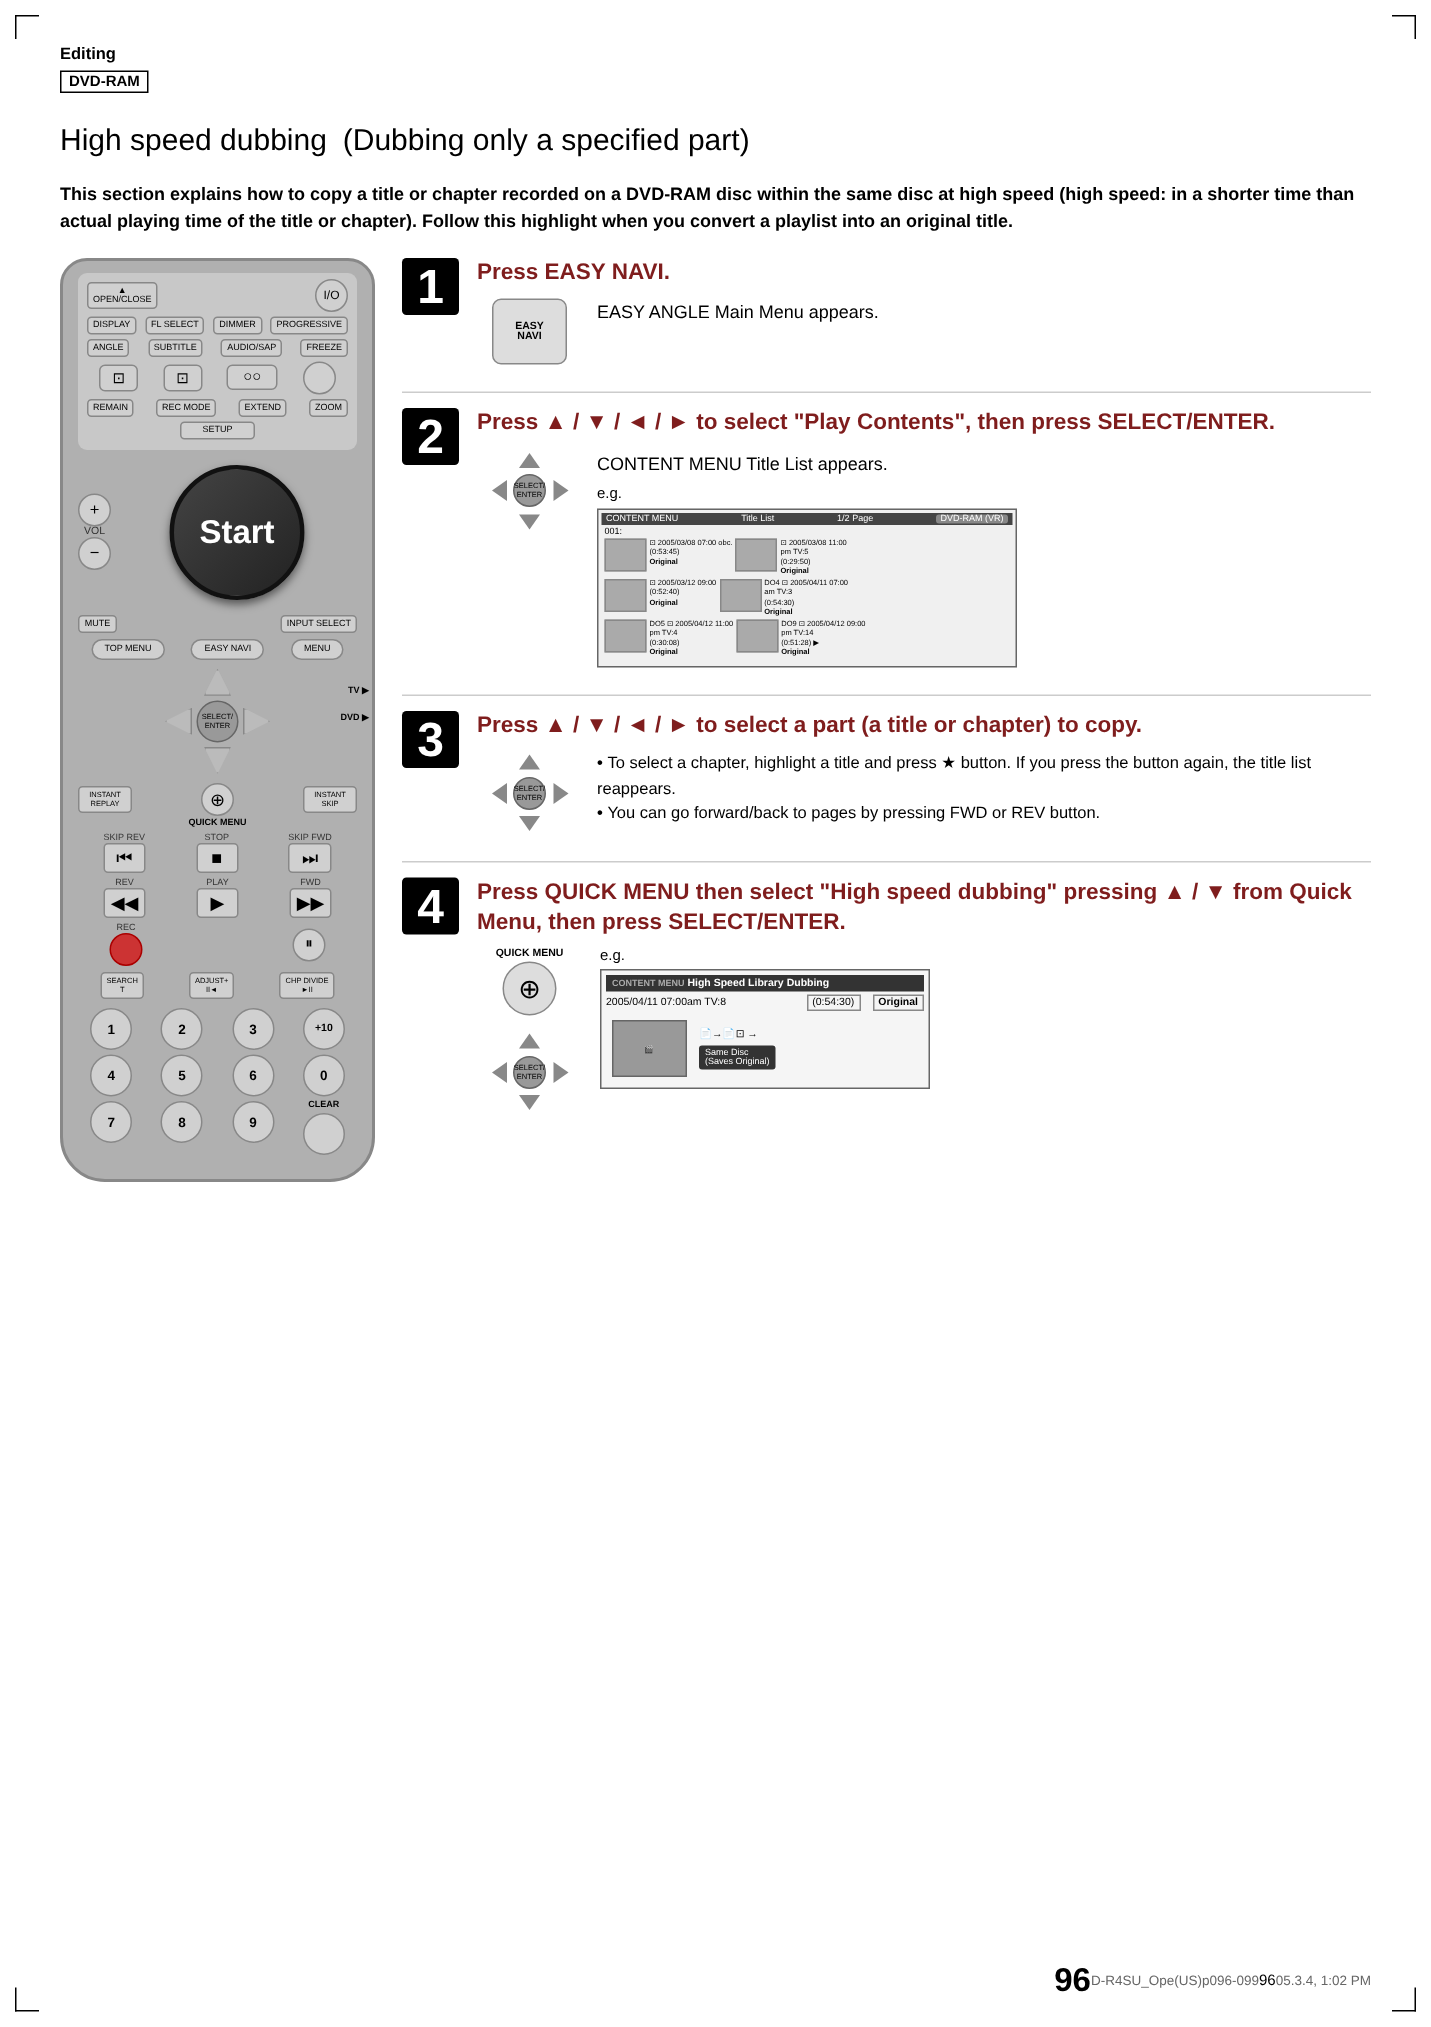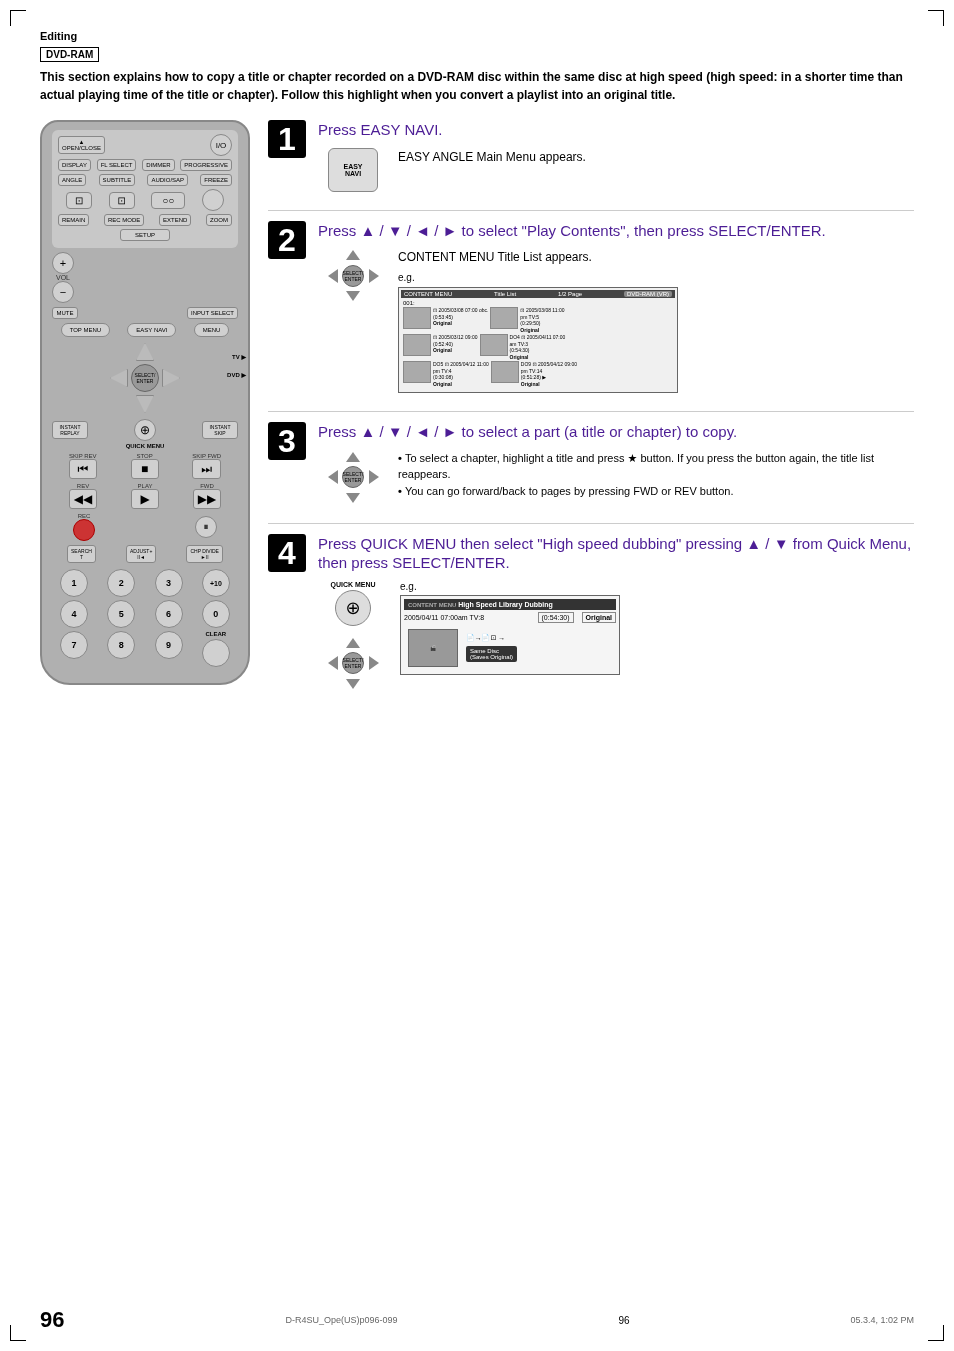--- a/index.html
+++ b/index.html
@@ -274,22 +274,22 @@
       min-width: 38px;
       line-height: 1;
     }
 
     .step-content {
       flex: 1;
     }
 
     .step-title {
       font-size: 15px;
-      font-weight: normal;
-      color: #4c1d95;
+      font-weight: bold;
+      color: #7f1d1d;
       margin-bottom: 8px;
       line-height: 1.3;
     }
 
     .step-body {
       display: flex;
       gap: 10px;
       align-items: flex-start;
     }
 
@@ -460,21 +460,21 @@
       display: inline-block;
     }
 
     
     .page-footer {
       position: absolute;
       bottom: 18px;
       left: 40px;
       right: 40px;
       display: flex;
-      justify-content: space-between;
+      justify-content: flex-end;
       align-items: center;
       font-size: 10px;
       color: #000;
     }
 
     .page-number {
       font-size: 22px;
       font-weight: bold;
     }
 
@@ -496,20 +496,24 @@
   <div class="corner-tl"></div>
   <div class="corner-tr"></div>
   <div class="corner-bl"></div>
   <div class="corner-br"></div>
 
   
   <div class="section-label">Editing</div>
   <div class="dvd-ram-badge">DVD-RAM</div>
 
   
+  <div class="main-title">
+    <span>High speed dubbing</span>
+    <span style="font-size:20px; font-weight:normal;">(Dubbing only a specified part)</span>
+  </div>
 
   
   <div class="description">This section explains how to copy a title or chapter recorded on a DVD-RAM disc within the same disc at high speed (high speed: in a shorter time than actual playing time of the title or chapter). Follow this highlight when you convert a playlist into an original title.</div>
 
   
   <div class="content-area">
 
     <div class="remote">
 
       <div class="remote-section">
@@ -556,20 +560,21 @@
           <div class="remote-btn" style="font-size:6px; min-width:50px;">SETUP</div>
         </div>
       </div>
 
       <div style="display:flex; align-items:center; gap:4px; margin-bottom:4px;">
         <div style="display:flex; flex-direction:column; align-items:center;">
           <div class="remote-btn-round" style="font-size:11px;">+</div>
           <div class="remote-label">VOL</div>
           <div class="remote-btn-round" style="font-size:11px;">−</div>
         </div>
+        <div class="start-button">Start</div>
       </div>
 
       <div class="remote-row" style="margin-bottom:4px;">
         <div class="remote-btn" style="font-size:6px;">MUTE</div>
         <div class="remote-btn" style="font-size:6px;">INPUT SELECT</div>
       </div>
 
       <div class="remote-row" style="justify-content:space-around;">
         <div style="text-align:center;">
           <div class="remote-btn-oval" style="font-size:6px;">TOP MENU</div>

